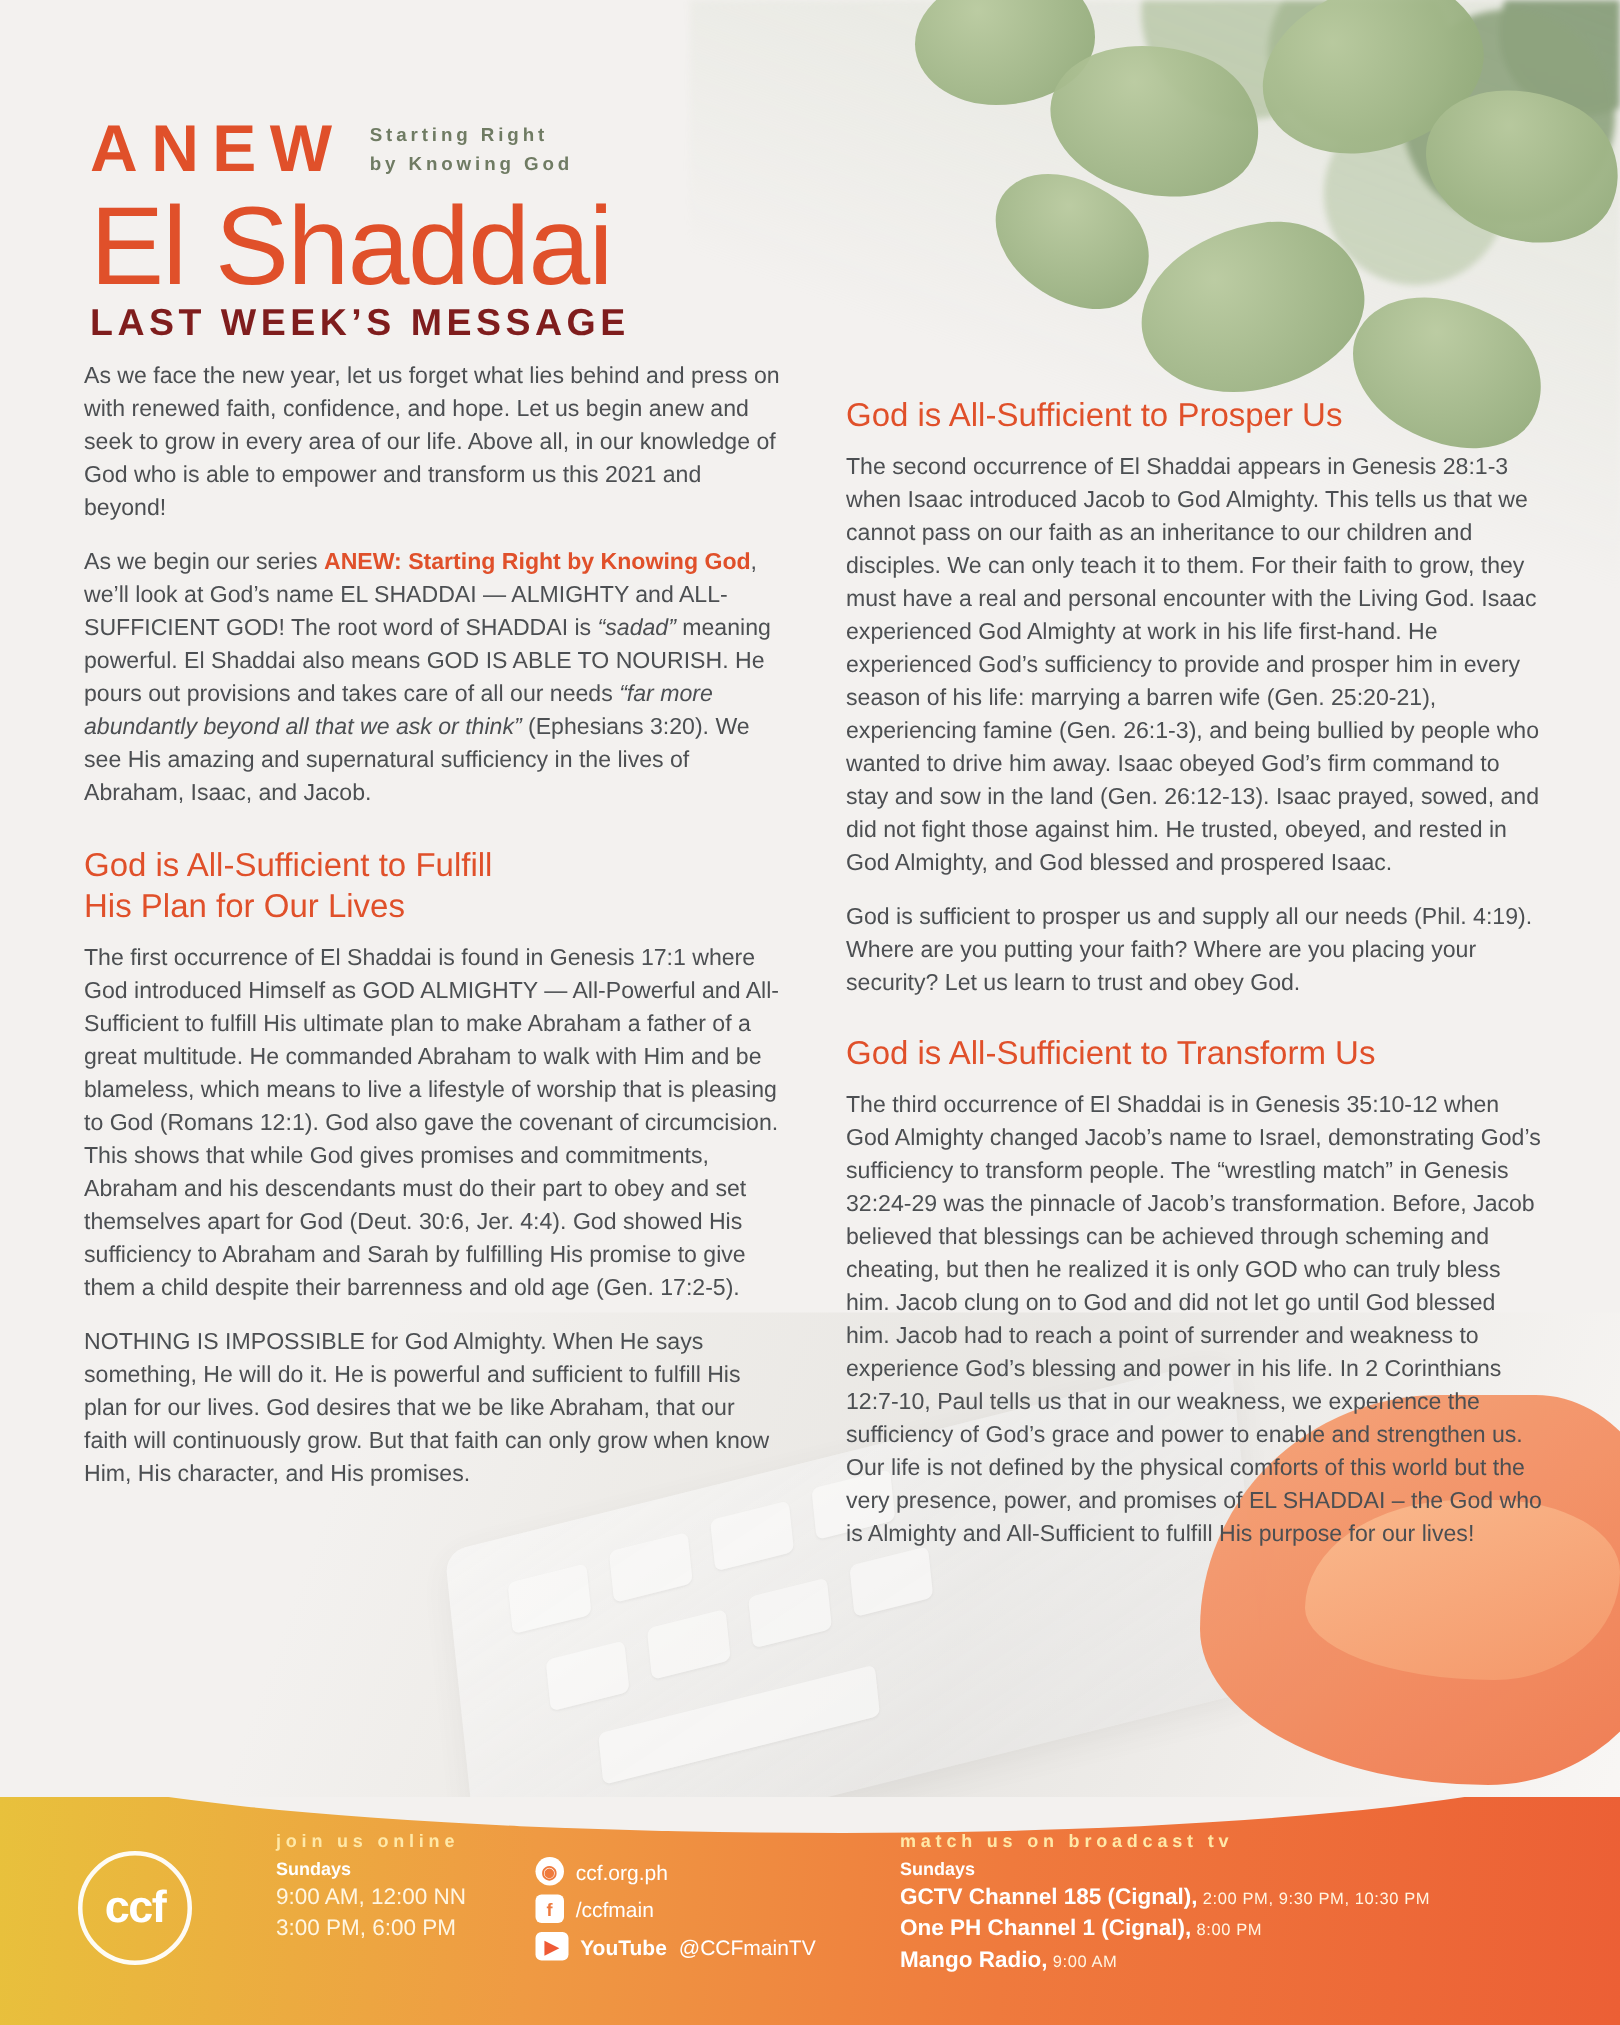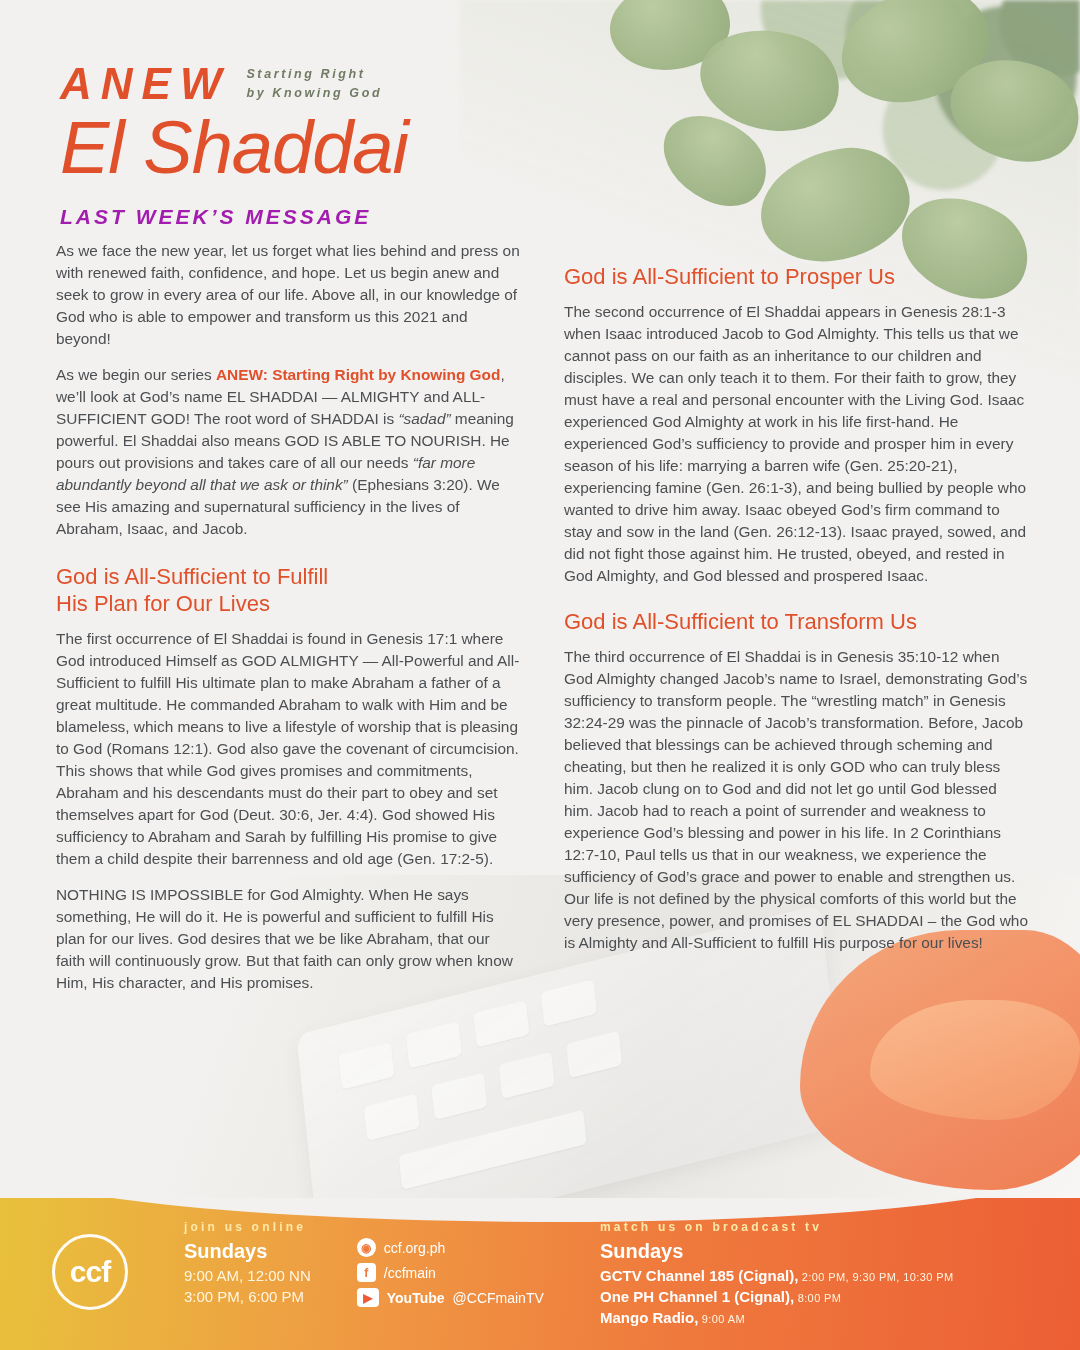--- a/index.html
+++ b/index.html
@@ -99,52 +99,52 @@
     border-radius: 50%;
     display: flex; align-items: center; justify-content: center;
     font-size: 30px; font-weight: bold; letter-spacing: -1px;
     margin-top: 14px;
   }
   .footer-col { margin-left: 56px; }
   .footer-head {
     font-size: 12px; letter-spacing: 3.2px; font-weight: 700;
     color: #ffe9a8; margin-bottom: 4px;
   }
-  .footer-sub { font-size: 20px; font-weight: 700; line-height: 1.35; }
+  .footer-sub { font-size: 12px; font-weight: 700; line-height: 1.35; }
   .footer-line { font-size: 15px; line-height: 1.4; color: #fff6e2; }
   .footer-line b { color: #ffffff; }
   .sm-caps { font-size: 11px; letter-spacing: .4px; }
   .online-wrap { display: flex; gap: 46px; }
   .social-row { display: flex; align-items: center; gap: 8px; margin-bottom: 6px; font-size: 14px; }
   .sicon {
     width: 19px; height: 19px; border-radius: 4px;
     display: inline-flex; align-items: center; justify-content: center;
     font-size: 12px; font-weight: 700; color: #ef7a3d; background: #fff;
   }
   .sicon.circle { border-radius: 50%; }
   .sicon.yt { background: #fff; color: #ef5a35; border-radius: 4px; width: 22px; }
 
   
-  .header { position: absolute; left: 60px; top: 62px; font-style: italic; }
+  .header { position: absolute; left: 60px; top: 78px; }
   .brand-row { display: flex; align-items: flex-start; gap: 16px; }
   .brand {
     font-size: 44px; font-weight: 700; letter-spacing: 9px;
     color: #e0502a; line-height: 1;
   }
   .brand-tag {
     font-size: 12.5px; letter-spacing: 2.6px; font-weight: 700;
     color: #6f7b63; line-height: 1.55; padding-top: 3px;
   }
   .title {
     font-size: 74px; color: #e0502a; font-weight: 400;
     line-height: 1.02; margin-top: 4px; letter-spacing: -1px;
   }
   .subtitle {
-    margin-top: 20px;
-    font-size: 21px; letter-spacing: 3px; font-weight: 700; color: #a21caf;
+    margin-top: 0;
+    font-size: 25px; letter-spacing: 3px; font-weight: 700; color: #7f1d1d;
   }
 
   
   .columns {
     position: absolute; left: 56px; top: 240px;
     width: 972px;
     display: flex; gap: 44px;
   }
   .col { width: 464px; }
   .col p {
@@ -210,20 +210,21 @@
         <span>God is All-Sufficient to Fulfill</span><br>
         <span>His Plan for Our Lives</span>
       </h2>
       <p>The first occurrence of El Shaddai is found in Genesis 17:1 where God introduced Himself as GOD ALMIGHTY — All-Powerful and All-Sufficient to fulfill His ultimate plan to make Abraham a father of a great multitude. He commanded Abraham to walk with Him and be blameless, which means to live a lifestyle of worship that is pleasing to God (Romans 12:1). God also gave the covenant of circumcision. This shows that while God gives promises and commitments, Abraham and his descendants must do their part to obey and set themselves apart for God (Deut. 30:6, Jer. 4:4). God showed His sufficiency to Abraham and Sarah by fulfilling His promise to give them a child despite their barrenness and old age (Gen. 17:2-5).</p>
       <p>NOTHING IS IMPOSSIBLE for God Almighty. When He says something, He will do it. He is powerful and sufficient to fulfill His plan for our lives. God desires that we be like Abraham, that our faith will continuously grow. But that faith can only grow when know Him, His character, and His promises.</p>
     </div>
 
     <div class="col">
       <h2 class="first">God is All-Sufficient to Prosper Us</h2>
       <p>The second occurrence of El Shaddai appears in Genesis 28:1-3 when Isaac introduced Jacob to God Almighty. This tells us that we cannot pass on our faith as an inheritance to our children and disciples. We can only teach it to them. For their faith to grow, they must have a real and personal encounter with the Living God. Isaac experienced God Almighty at work in his life first-hand. He experienced God’s sufficiency to provide and prosper him in every season of his life: marrying a barren wife (Gen. 25:20-21), experiencing famine (Gen. 26:1-3), and being bullied by people who wanted to drive him away. Isaac obeyed God’s firm command to stay and sow in the land (Gen. 26:12-13). Isaac prayed, sowed, and did not fight those against him. He trusted, obeyed, and rested in God Almighty, and God blessed and prospered Isaac.</p>
+      <p>God is sufficient to prosper us and supply all our needs (Phil. 4:19). Where are you putting your faith? Where are you placing your security? Let us learn to trust and obey God.</p>
 
       <h2>God is All-Sufficient to Transform Us</h2>
       <p>The third occurrence of El Shaddai is in Genesis 35:10-12 when God Almighty changed Jacob’s name to Israel, demonstrating God’s sufficiency to transform people. The “wrestling match” in Genesis 32:24-29 was the pinnacle of Jacob’s transformation. Before, Jacob believed that blessings can be achieved through scheming and cheating, but then he realized it is only GOD who can truly bless him. Jacob clung on to God and did not let go until God blessed him. Jacob had to reach a point of surrender and weakness to experience God’s blessing and power in his life. In 2 Corinthians 12:7-10, Paul tells us that in our weakness, we experience the sufficiency of God’s grace and power to enable and strengthen us. Our life is not defined by the physical comforts of this world but the very presence, power, and promises of EL SHADDAI – the God who is Almighty and All-Sufficient to fulfill His purpose for our lives!</p>
     </div>
 
   </div>
 
   <div class="footer">
     <div class="wave"></div>
     <div class="footer-inner">

